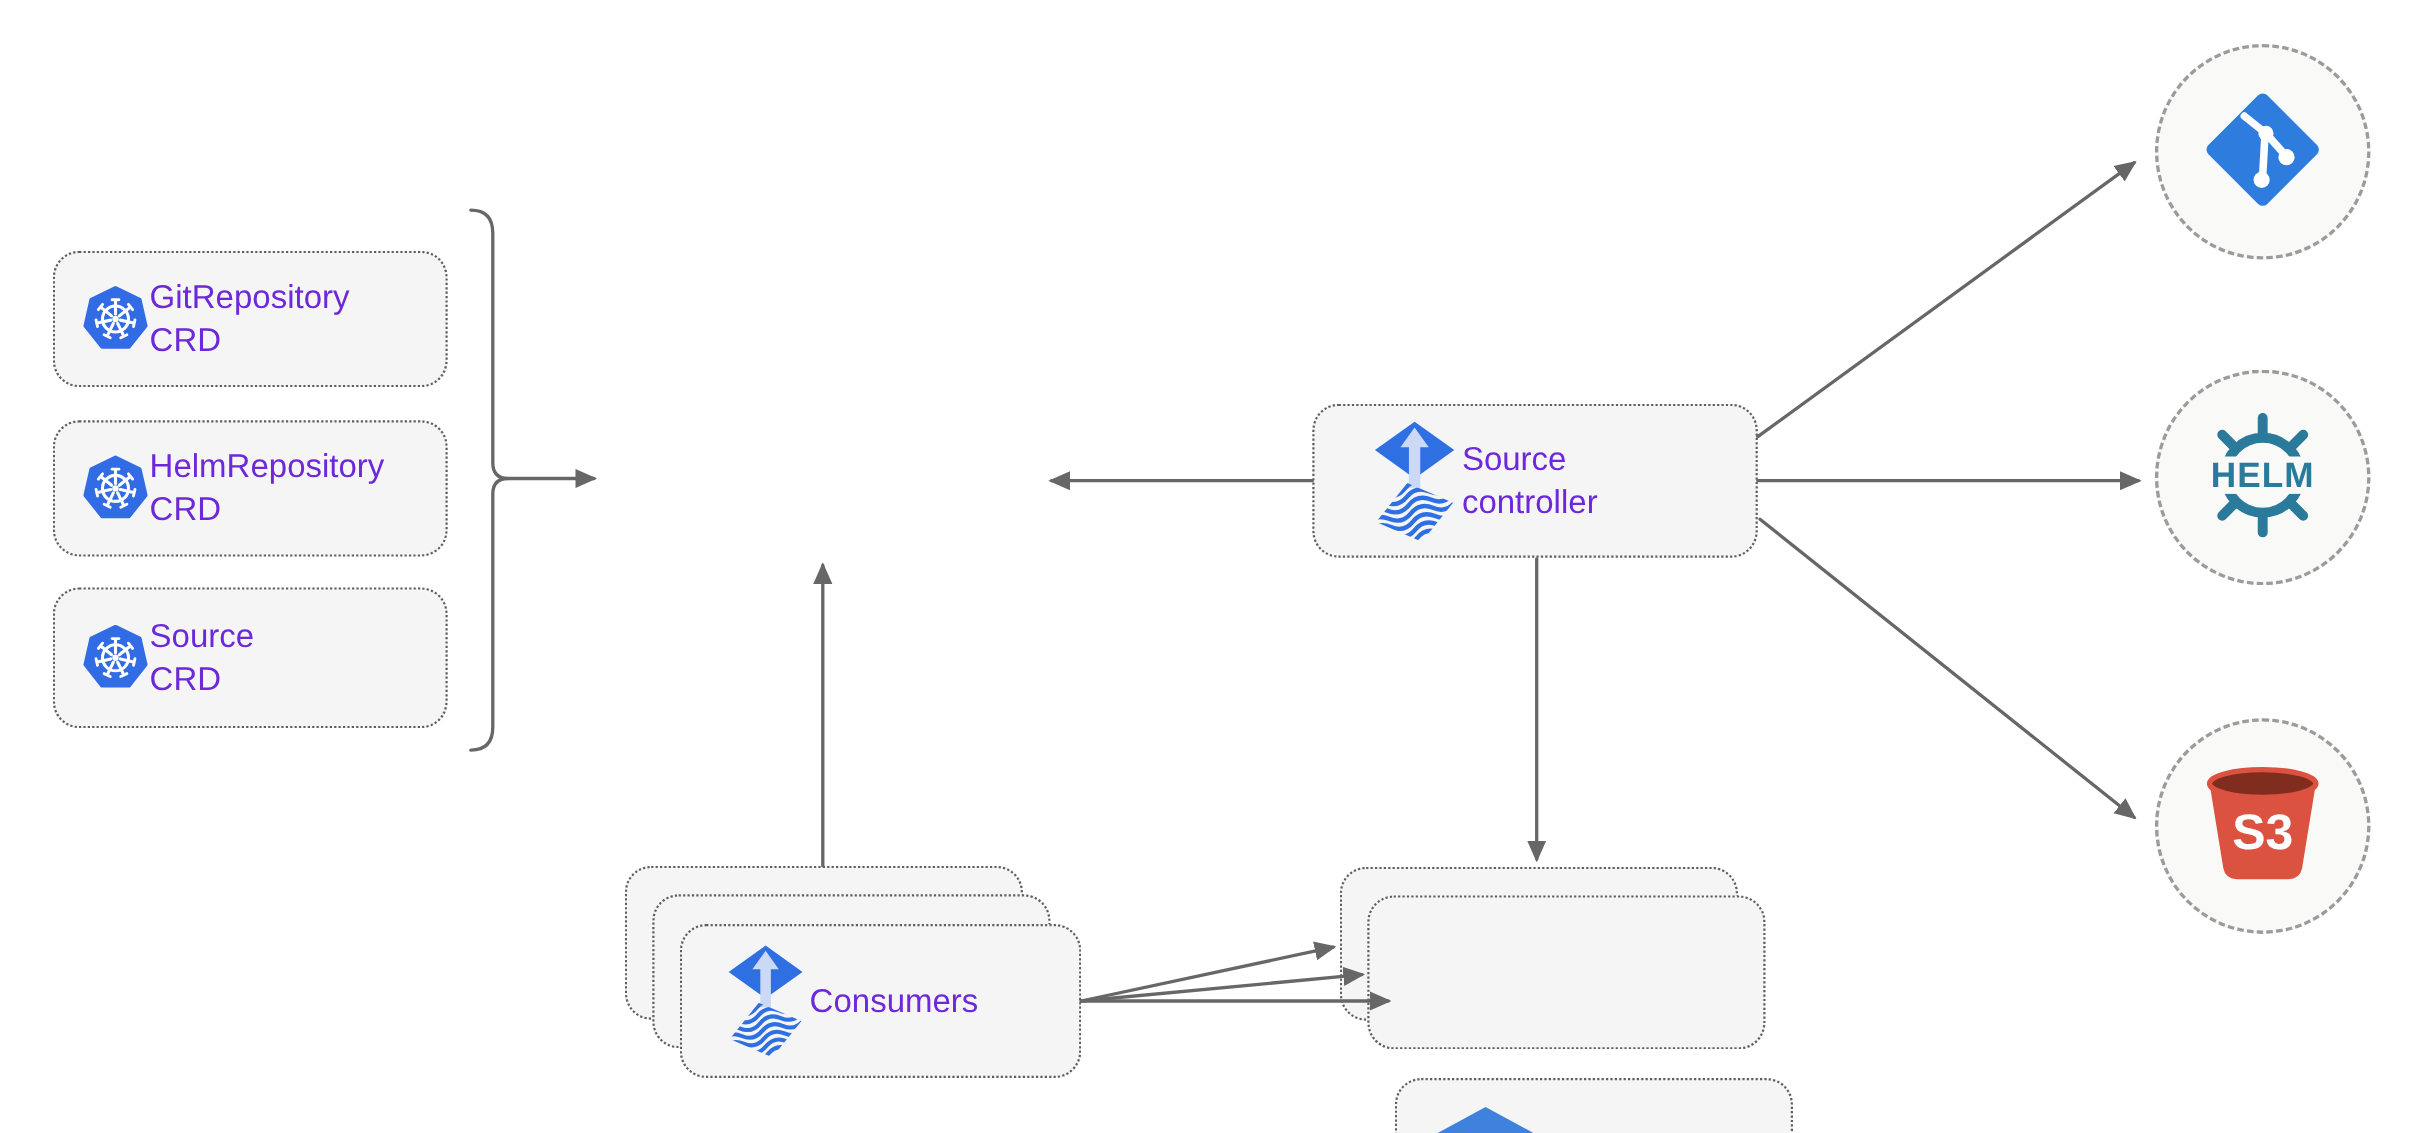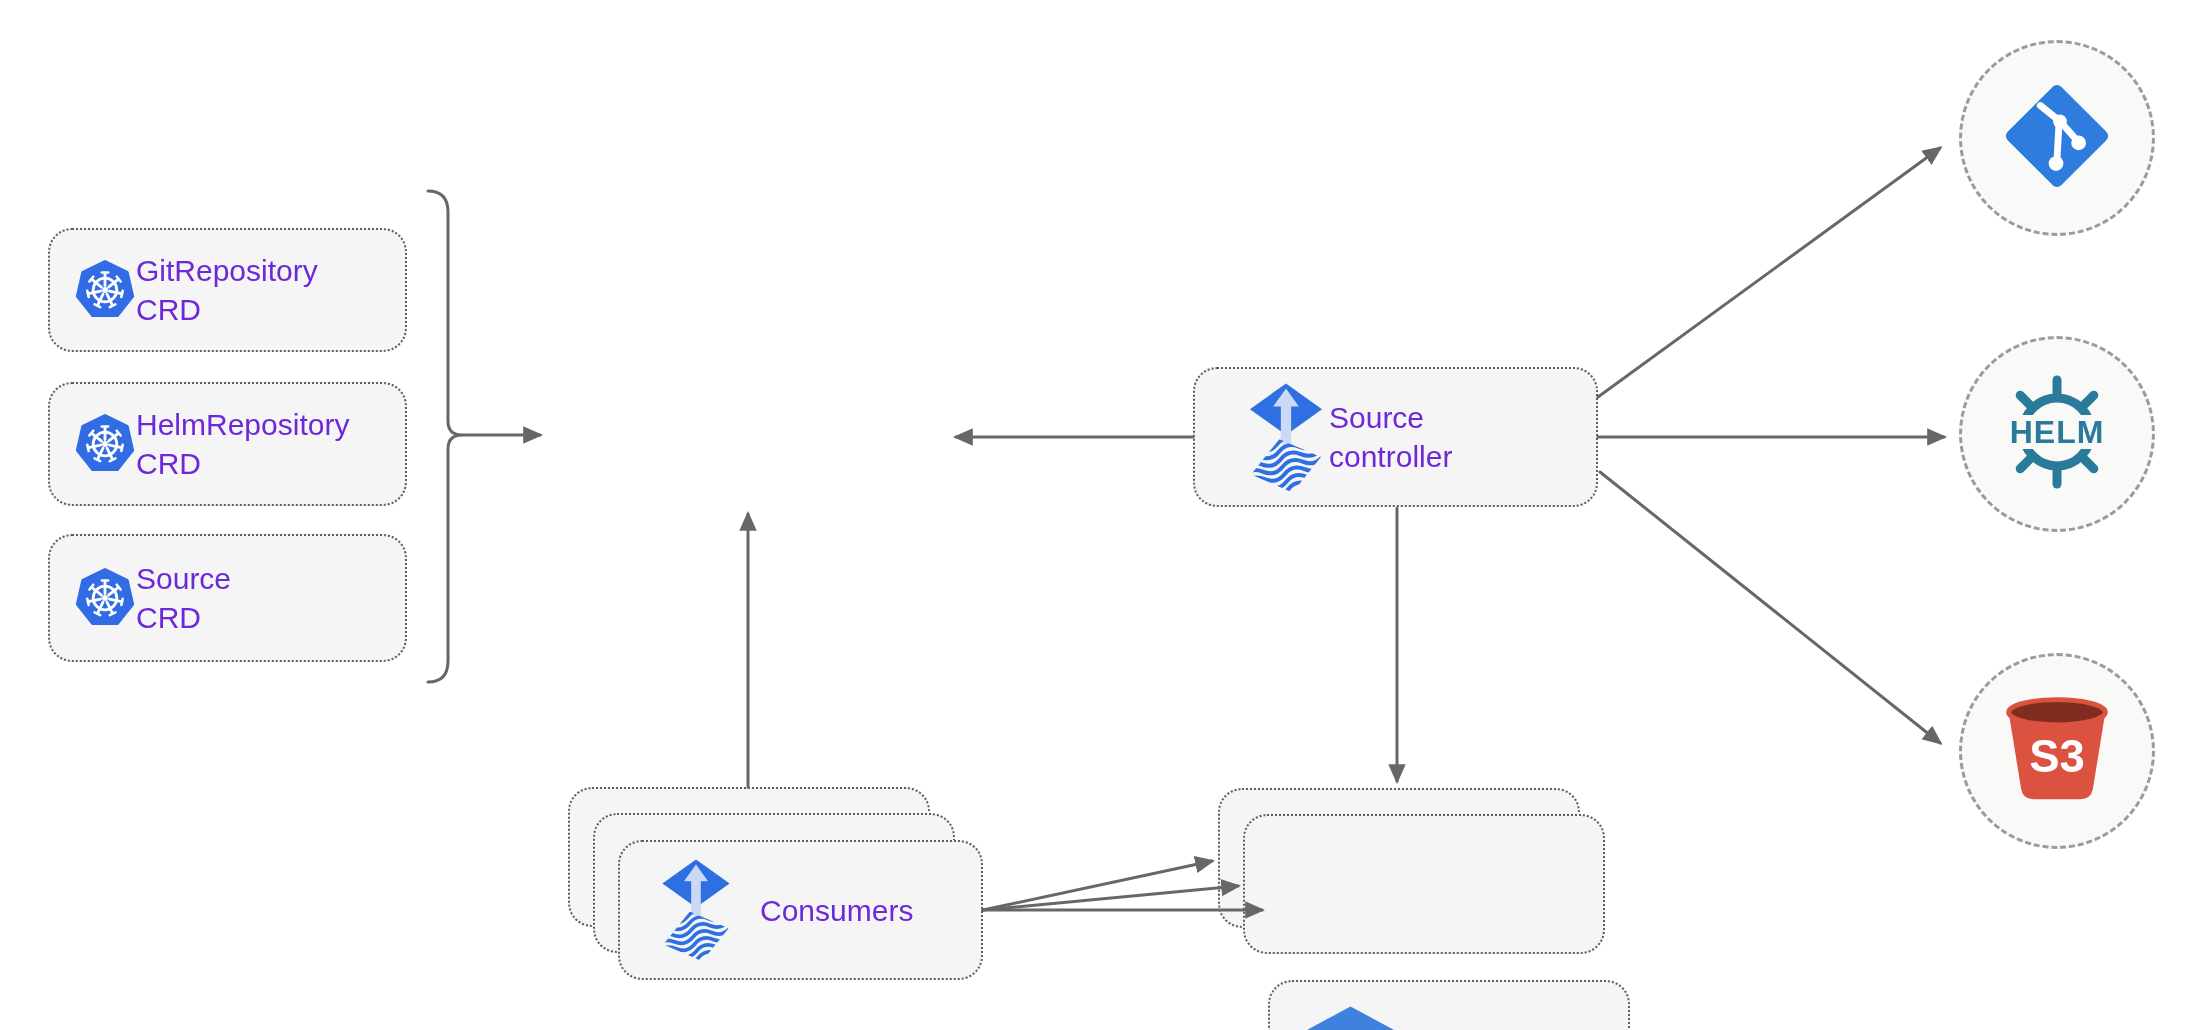--- a/index.html
+++ b/index.html
@@ -149,21 +149,21 @@
         </svg>
       </span>
     <div class="label">
       <div>Source</div>
       <div>controller</div>
     </div>
   </div>
 
   <div class="stackbox" style="left:568px;top:787px;width:362px;height:140px;z-index:1;"></div>
   <div class="stackbox" style="left:593px;top:813px;width:362px;height:140px;z-index:2;"></div>
-  <div class="node fg" style="left:618px;top:840px;width:365px;height:140px;z-index:3;gap:24px;">
+  <div class="node fg" style="left:618px;top:840px;width:365px;height:140px;z-index:3;">
     <span class="icon" style="margin-left:36px;">
       <svg width="80" height="108">
           <use href="#sym-flux"></use>
         </svg>
       </span>
     <div class="label">Consumers</div>
   </div>
 
   <div class="stackbox" style="left:1218px;top:788px;width:362px;height:140px;z-index:1;"></div>
   <div class="stackbox" style="left:1243px;top:814px;width:362px;height:140px;z-index:2;"></div>

